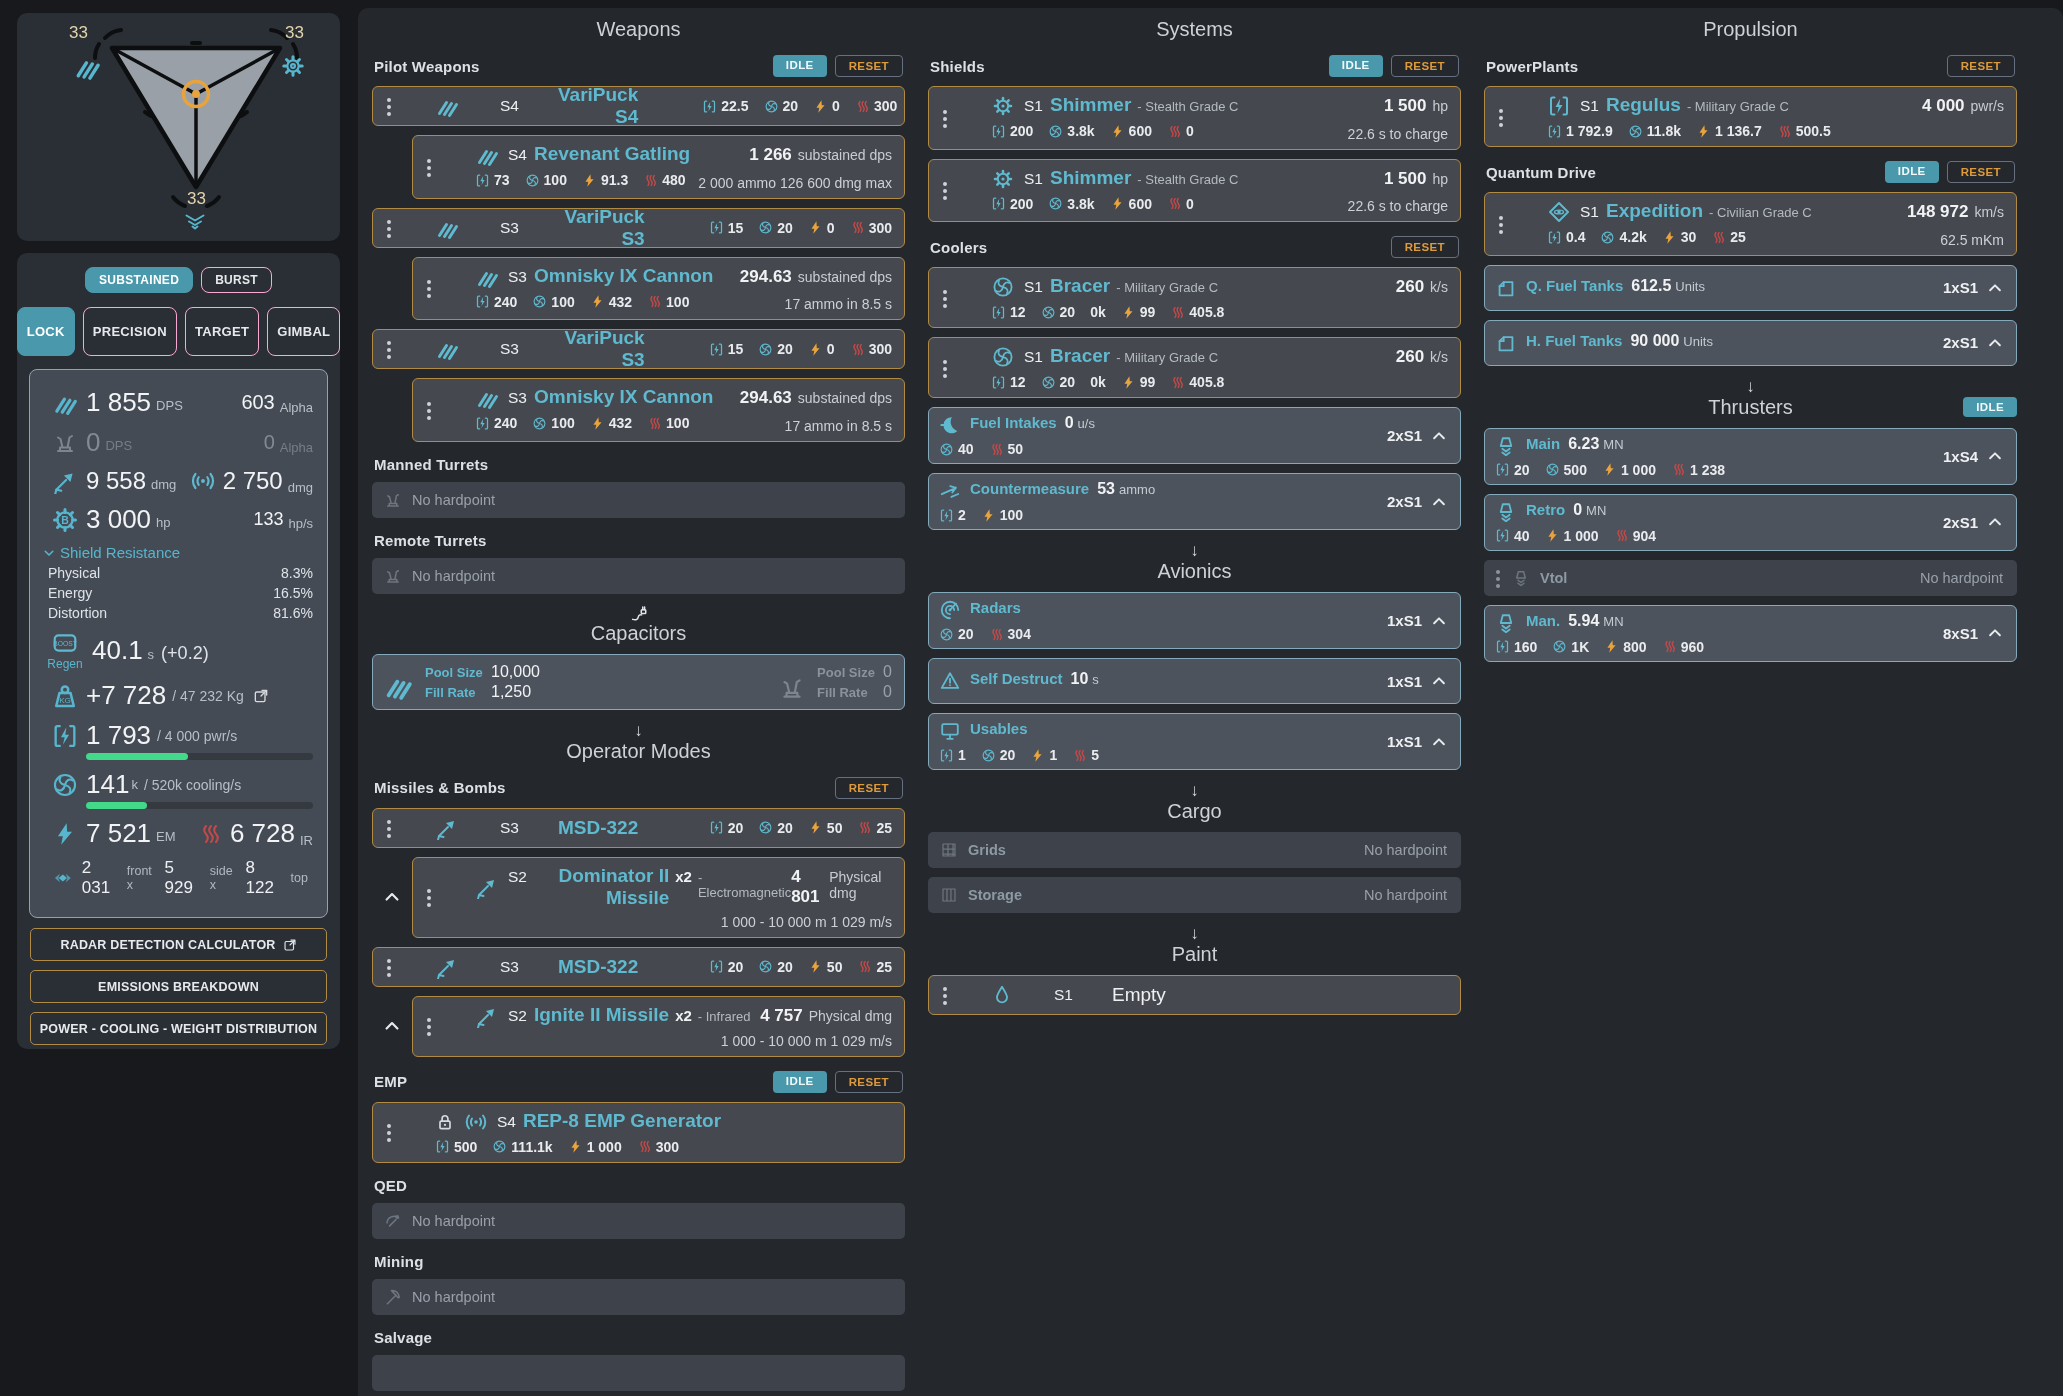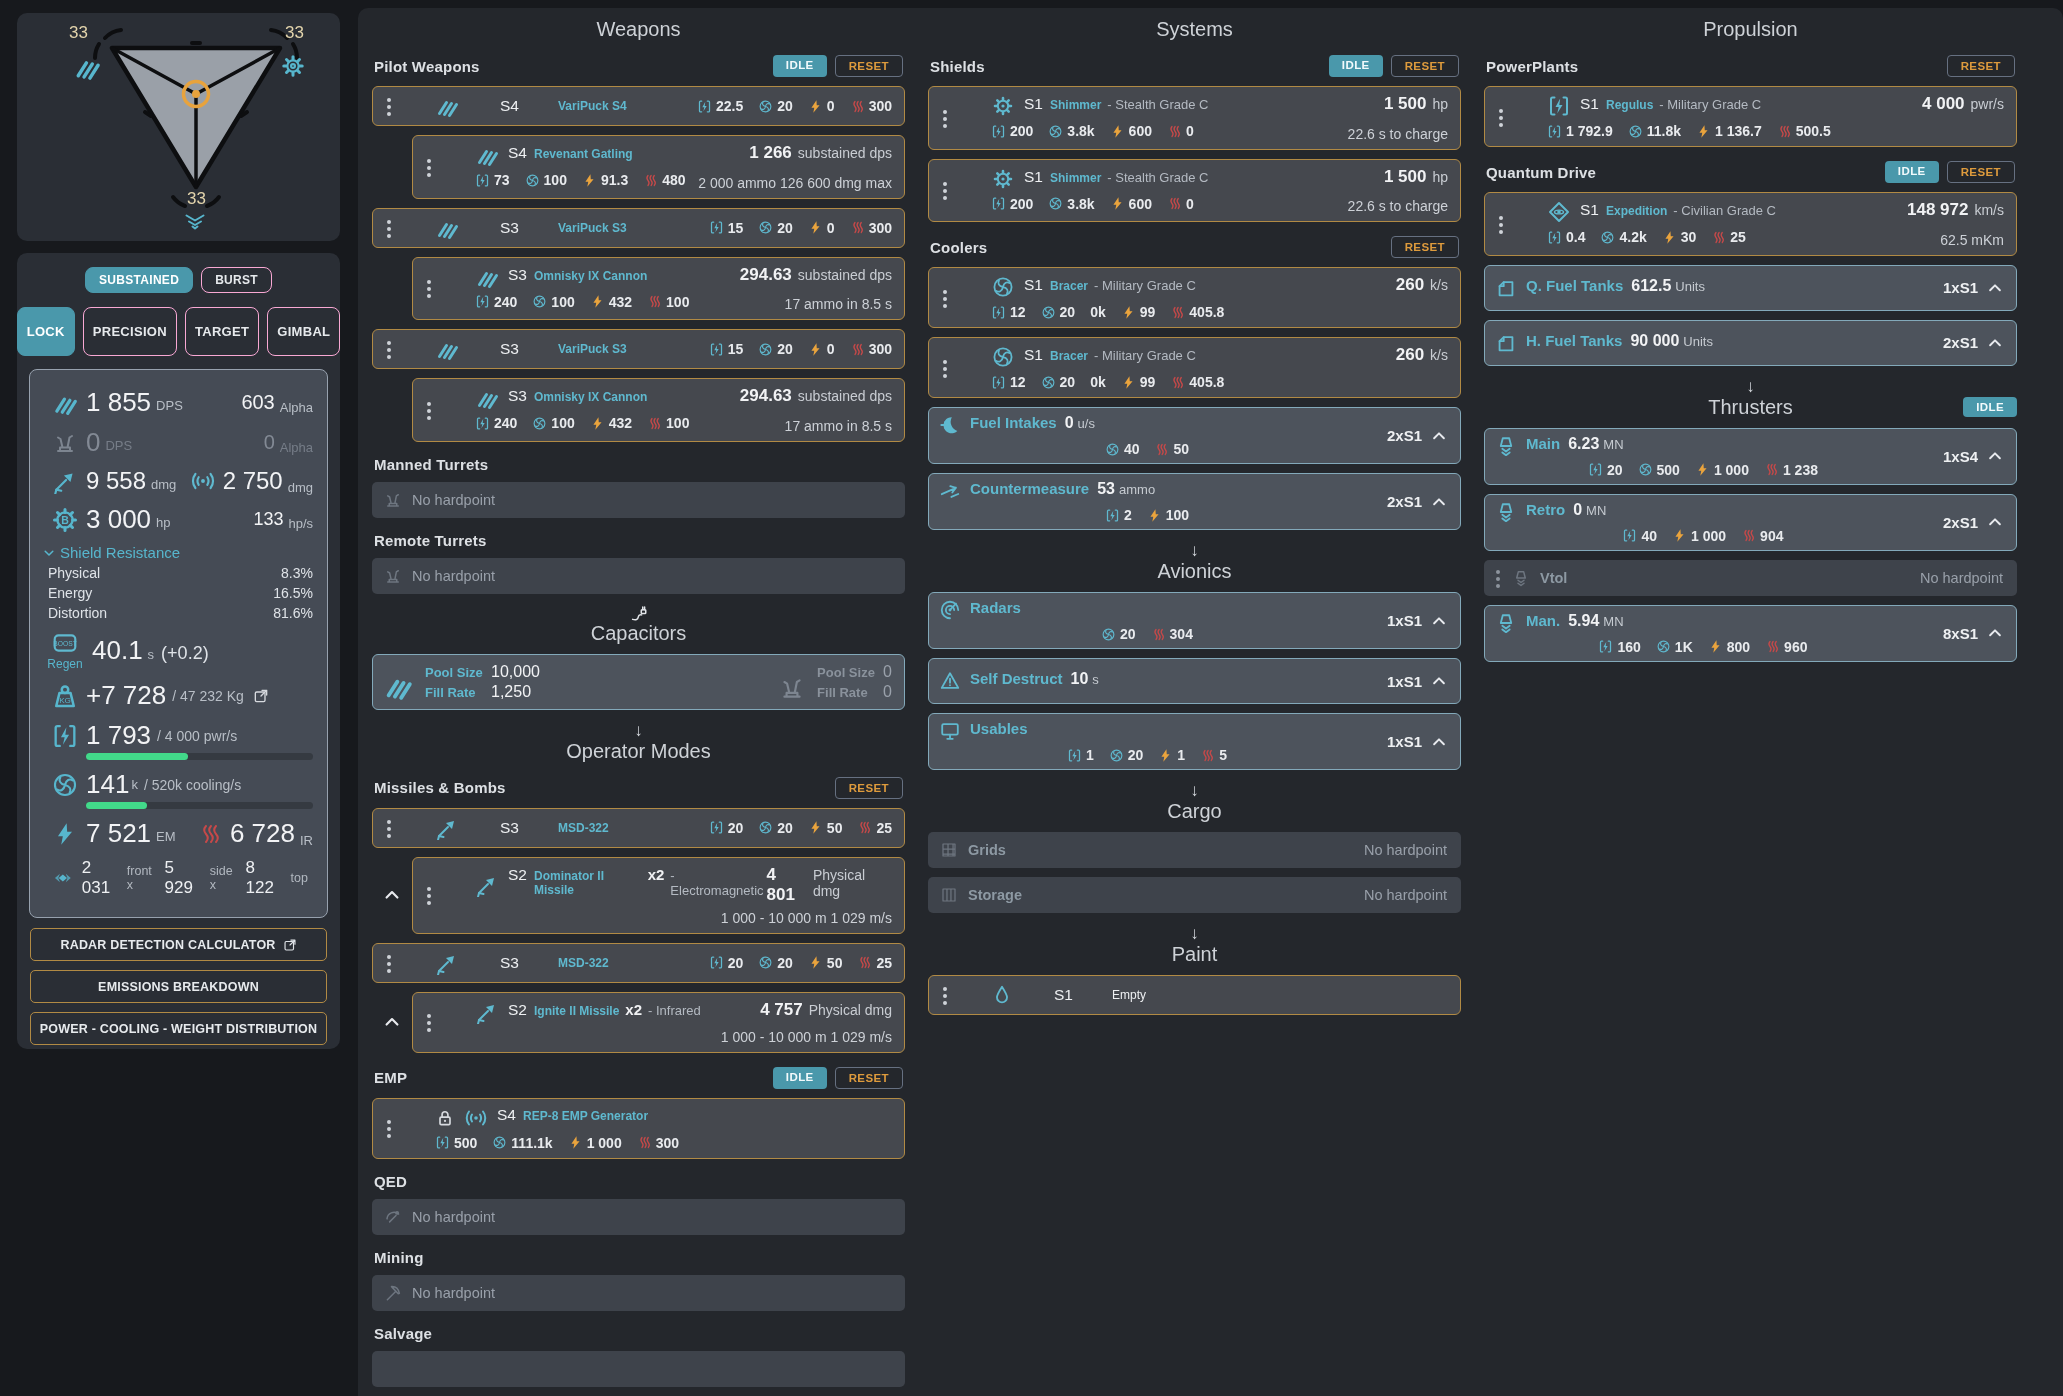--- a/index.html
+++ b/index.html
@@ -79,33 +79,33 @@
   .dots{width:4px;height:4px;border-radius:50%;background:#cfd3d8;
         box-shadow:0 7px 0 #cfd3d8,0 14px 0 #cfd3d8;margin:-12px 12px 0 6px;flex:none;}
   .dots.gray{background:#8d949e;box-shadow:0 7px 0 #8d949e,0 14px 0 #8d949e;}
   .body{flex:1;min-width:0;}
   .l1,.l2{display:flex;align-items:baseline;}
   .l1 .ic,.card.one > .ic{align-self:center;}
   .hicon{width:24px;height:24px;color:#57b6cd;margin-right:9px;flex:none;}
   .hicon.small{width:20px;height:20px;}
   .hicon.white{color:#d7dadf;}
   .size{font-size:15.5px;color:#eef0f2;margin-right:7px;}
-  .name{font-size:12px;font-weight:bold;color:#5fb9cf;}
+  .name{font-size:19px;font-weight:bold;color:#5fb9cf;text-align:right;}
   .suffix{font-size:15px;font-weight:bold;color:#f0f1f3;margin-left:6px;}
   .subtitle{font-size:13px;color:#b4bac2;margin-left:6px;}
   .sp{flex:1;}
   .stats{display:flex;align-items:center;gap:15px;}
   .chip{display:flex;align-items:center;gap:4px;}
   .chip .ic{width:15px;height:15px;align-self:center;}
   .cv{font-size:14px;font-weight:bold;color:#e9ebee;}
   .c-cyan{color:#5fb9cf;} .c-orange{color:#eaa43d;} .c-red{color:#c64949;} .c-gray{color:#7d8590;}
   .rtb{font-size:17px;font-weight:bold;color:#f1f2f4;}
   .rtt{font-size:14px;color:#c9cdd3;margin-left:6px;}
   .rbt{font-size:14px;color:#cdd1d7;}
-  .l2{margin-top:5px;justify-content:center;}
+  .l2{margin-top:5px;}
 
   .nohp{display:flex;align-items:center;height:36px;background:#3e434b;border-radius:5px;margin:9px 0;
         padding:0 14px 0 12px;}
   .nohp .ic{width:18px;height:18px;color:#6e7680;margin-right:10px;}
   .nhtext{font-size:14.5px;color:#99a0aa;}
   .nhlabel{font-size:14.5px;font-weight:bold;color:#8d99a3;}
   .nohp .dots{margin:-12px 12px 0 0;}
 
   .ctitle{margin-top:12px;}
   .arrowdown{text-align:center;color:#d7dbe0;font-size:17px;line-height:18px;}

